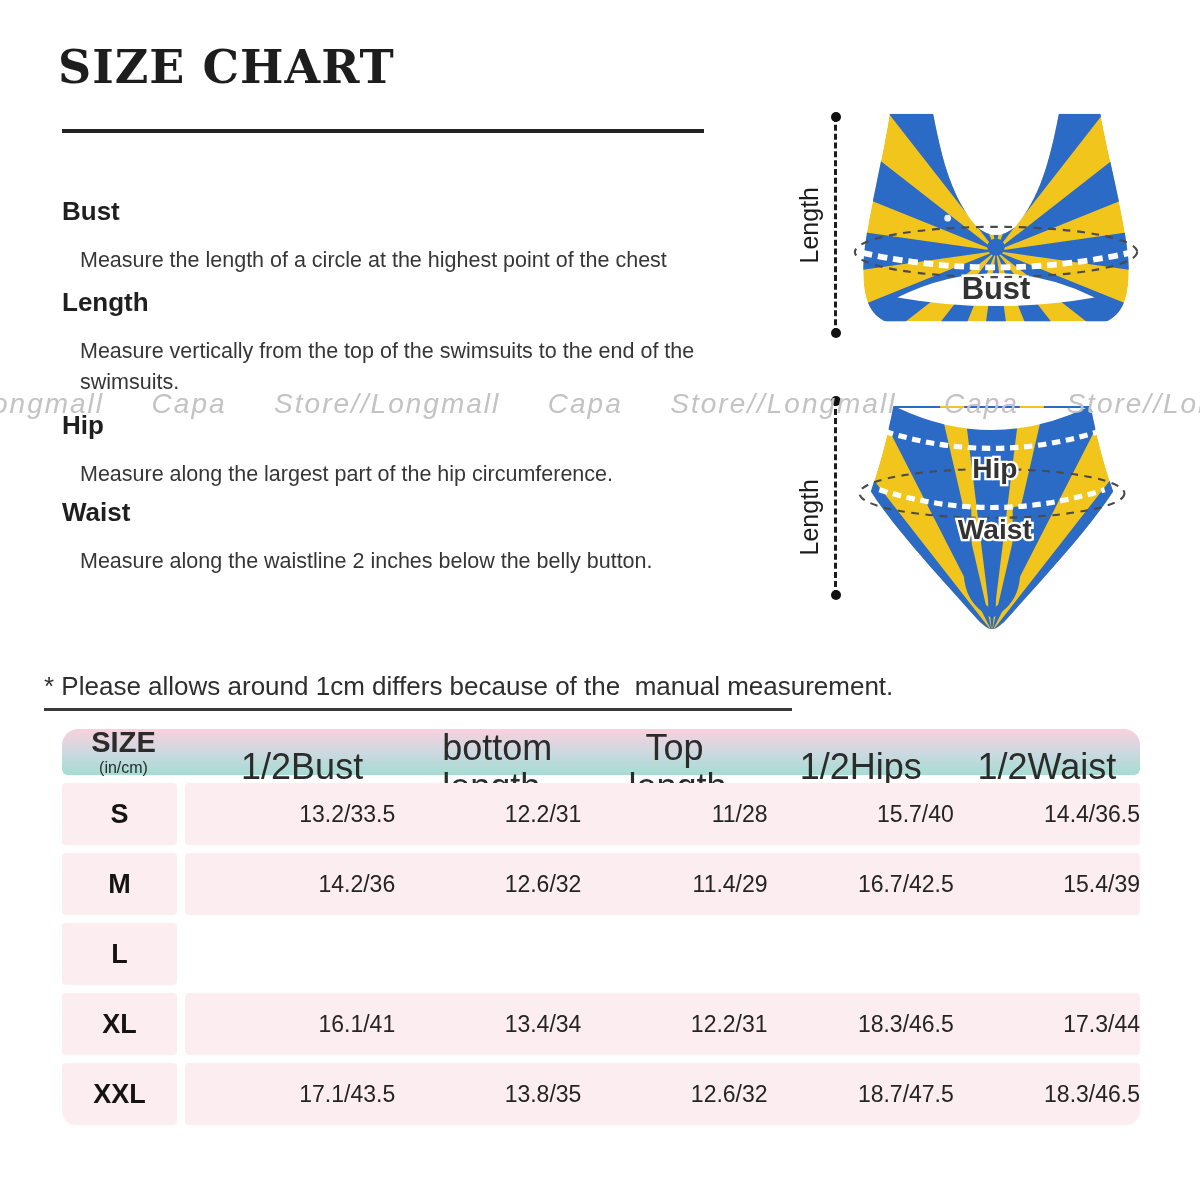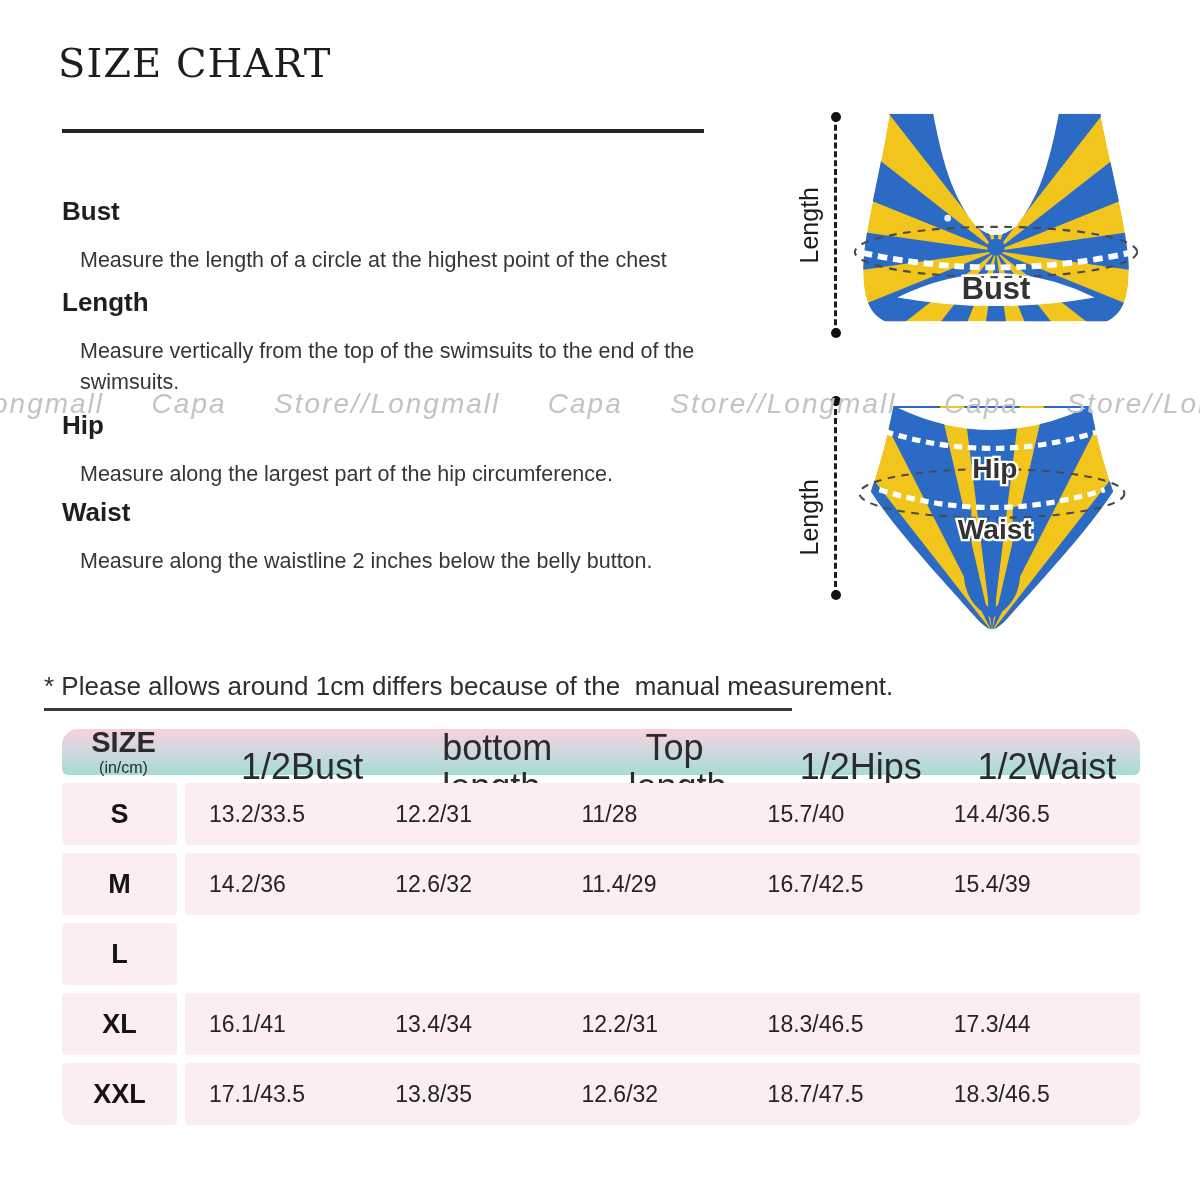--- a/index.html
+++ b/index.html
@@ -1,21 +1,21 @@
 <!DOCTYPE html>
 <html><head>
 <meta charset="utf-8">
 <style>
   html,body{margin:0;padding:0;background:#fff;}
   .page{position:relative;width:1200px;height:1200px;background:#ffffff;overflow:hidden;
         font-family:"Liberation Sans","DejaVu Sans",sans-serif;color:#222;}
 
   
   .title{position:absolute;left:58px;top:40px;font-family:"DejaVu Serif","Liberation Serif",serif;
-         font-weight:400;font-size:40px;letter-spacing:1px;color:#1d1d1d;}
+         font-weight:700;font-size:46px;letter-spacing:1px;color:#1d1d1d;}
   .title-rule{position:absolute;left:62px;top:129px;width:642px;height:4px;background:#232323;}
 
   
   .def{position:absolute;left:62px;width:700px;}
   .def h3{margin:0 0 7px 0;font-size:26px;font-weight:bold;color:#1f1f1f;}
   .def p{margin:18px;font-size:21.5px;line-height:1.42;color:#363636;}
   .def-bust{top:196px;}
   .def-length{top:287px;}
   .def-hip{top:410px;}
   .def-waist{top:497px;}
@@ -50,21 +50,21 @@
   .size-cell .big{font-size:29px;font-weight:600;line-height:1.0;}
   .size-cell .small{font-size:16px;margin-top:2px;}
   .hvals{flex:1;display:grid;grid-template-columns:repeat(5,1fr);align-items:center;
          padding-left:24px;text-align:center;font-size:36px;line-height:1.08;}
   .hvals .narrow span{display:inline-block;max-width:92px;}
   .trow{display:flex;height:62px;margin-top:8px;}
   .rlabel{width:115px;background:#fbedf0;border-radius:4px;display:flex;align-items:center;
           justify-content:center;font-size:27px;font-weight:bold;color:#141414;}
   .rvals{flex:1;margin-left:8px;background:#fbedf0;border-radius:4px;display:grid;
          grid-template-columns:repeat(5,1fr);align-items:center;padding-left:24px;
-         text-align:left;font-size:23px;color:#242424;}
+         text-align:right;font-size:23px;color:#242424;}
   .trow:last-child .rlabel{border-radius:4px 4px 4px 14px;}
   .trow:last-child .rvals{border-radius:4px 4px 14px 4px;}
 </style>
 </head>
 <body>
 
 <div class="page">
 
   <div class="title">SIZE CHART</div>
   <div class="title-rule"></div>

